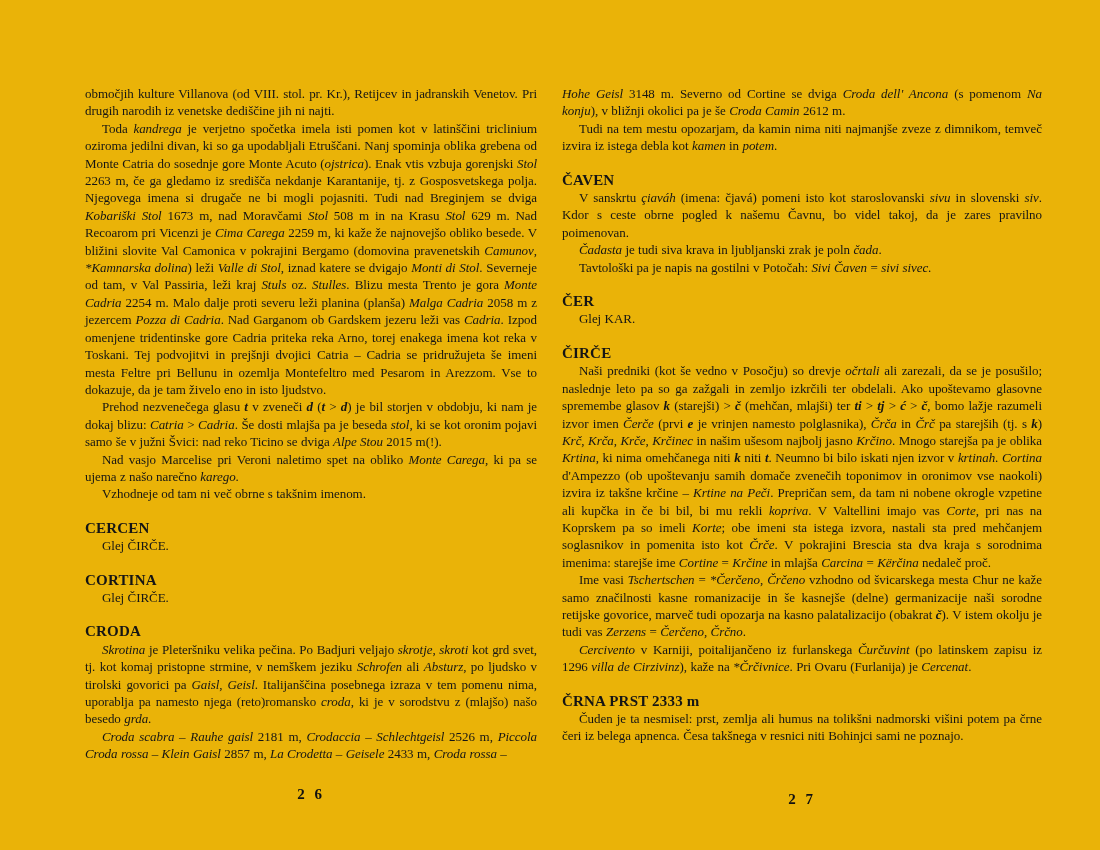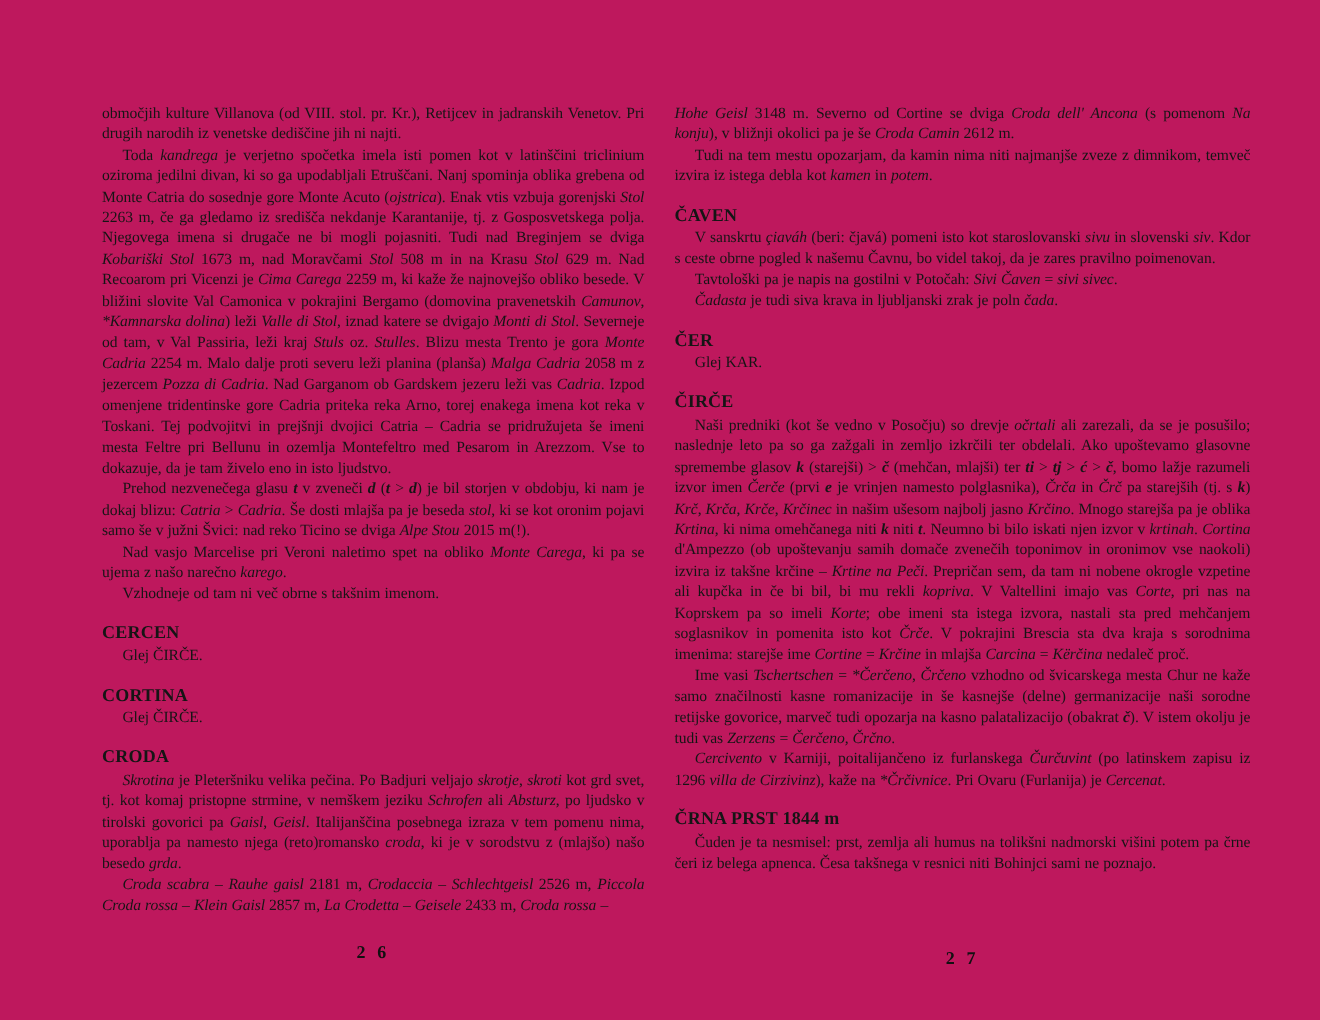--- a/index.html
+++ b/index.html
@@ -4,21 +4,21 @@
 <style>
   html, body {
     margin: 0;
     padding: 0;
     background: #ffffff;
   }
   .spread {
     position: relative;
     width: 1100px;
     height: 850px;
-    background: #be185d;
+    background: #eab308;
     font-family: "Liberation Serif", "DejaVu Serif", serif;
     color: #151515;
     overflow: hidden;
   }
   .page {
     position: absolute;
     top: 85px;
   }
   .page-left  { left: 85px;  width: 452px; }
   .page-right { left: 562px; width: 480px; }
@@ -72,30 +72,30 @@
         <p class="para indent"><span class="it">Skrotina</span><span> je Pleteršniku velika pečina. Po Badjuri veljajo </span><span class="it">skrotje</span><span>, </span><span class="it">skroti</span><span> kot grd svet, tj. kot komaj pristopne strmine, v nemškem jeziku </span><span class="it">Schrofen</span><span> ali </span><span class="it">Absturz</span><span>, po ljudsko v tirolski govorici pa </span><span class="it">Gaisl</span><span>, </span><span class="it">Geisl</span><span>. Italijanščina posebnega izraza v tem pomenu nima, uporablja pa namesto njega (reto)romansko </span><span class="it">croda</span><span>, ki je v sorodstvu z (mlajšo) našo besedo </span><span class="it">grda</span><span>.</span></p>
         <p class="para indent"><span class="it">Croda scabra – Rauhe gaisl</span><span> 2181 m, </span><span class="it">Crodaccia – Schlechtgeisl</span><span> 2526 m, </span><span class="it">Piccola Croda rossa – Klein Gaisl</span><span> 2857 m, </span><span class="it">La Crodetta – Geisele</span><span> 2433 m, </span><span class="it">Croda rossa –</span></p>
       </div>
   </div>
 
   <div class="page page-right">
     <div class="page-body">
         <p class="para"><span class="it">Hohe Geisl</span><span> 3148 m. Severno od Cortine se dviga </span><span class="it">Croda dell' Ancona</span><span> (s pomenom </span><span class="it">Na konju</span><span>), v bližnji okolici pa je še </span><span class="it">Croda Camin</span><span> 2612 m.</span></p>
         <p class="para indent"><span>Tudi na tem mestu opozarjam, da kamin nima niti najmanjše zveze z dimnikom, temveč izvira iz istega debla kot </span><span class="it">kamen</span><span> in </span><span class="it">potem</span><span>.</span></p>
         <h3 class="entry-heading">ČAVEN</h3>
-        <p class="para indent"><span>V sanskrtu </span><span class="it">çiaváh</span><span> (beri: čjavá) pomeni isto kot staroslovanski </span><span class="it">sivu</span><span> in slovenski </span><span class="it">siv</span><span>. Kdor s ceste obrne pogled k našemu Čavnu, bo videl takoj, da je zares pravilno poimenovan.</span></p>
+        <p class="para indent"><span>V sanskrtu </span><span class="it">çiaváh</span><span> (imena: čjavá) pomeni isto kot staroslovanski </span><span class="it">sivu</span><span> in slovenski </span><span class="it">siv</span><span>. Kdor s ceste obrne pogled k našemu Čavnu, bo videl takoj, da je zares pravilno poimenovan.</span></p>
+        <p class="para indent"><span class="it">Čadasta</span><span> je tudi siva krava in ljubljanski zrak je poln </span><span class="it">čada</span><span>.</span></p>
         <p class="para indent"><span>Tavtološki pa je napis na gostilni v Potočah: </span><span class="it">Sivi Čaven</span><span> = </span><span class="it">sivi sivec</span><span>.</span></p>
-        <p class="para indent"><span class="it">Čadasta</span><span> je tudi siva krava in ljubljanski zrak je poln </span><span class="it">čada</span><span>.</span></p>
         <h3 class="entry-heading">ČER</h3>
         <p class="para indent"><span>Glej KAR.</span></p>
         <h3 class="entry-heading">ČIRČE</h3>
         <p class="para indent"><span>Naši predniki (kot še vedno v Posočju) so drevje </span><span class="it">očrtali</span><span> ali zarezali, da se je posušilo; naslednje leto pa so ga zažgali in zemljo izkrčili ter obdelali. Ako upoštevamo glasovne spremembe glasov </span><span class="it bd">k</span><span> (starejši) &gt; </span><span class="it bd">č</span><span> (mehčan, mlajši) ter </span><span class="it bd">ti</span><span> &gt; </span><span class="it bd">tj</span><span> &gt; </span><span class="it bd">ć</span><span> &gt; </span><span class="it bd">č</span><span>, bomo lažje razumeli izvor imen </span><span class="it">Čerče</span><span> (prvi </span><span class="it bd">e</span><span> je vrinjen namesto polglasnika), </span><span class="it">Črča</span><span> in </span><span class="it">Črč</span><span> pa starejših (tj. s </span><span class="it bd">k</span><span>) </span><span class="it">Krč</span><span>, </span><span class="it">Krča</span><span>, </span><span class="it">Krče</span><span>, </span><span class="it">Krčinec</span><span> in našim ušesom najbolj jasno </span><span class="it">Krčino</span><span>. Mnogo starejša pa je oblika </span><span class="it">Krtina</span><span>, ki nima omehčanega niti </span><span class="it bd">k</span><span> niti </span><span class="it bd">t</span><span>. Neumno bi bilo iskati njen izvor v </span><span class="it">krtinah</span><span>. </span><span class="it">Cortina</span><span> d'Ampezzo (ob upoštevanju samih domače zvenečih toponimov in oronimov vse naokoli) izvira iz takšne krčine – </span><span class="it">Krtine na Peči</span><span>. Prepričan sem, da tam ni nobene okrogle vzpetine ali kupčka in če bi bil, bi mu rekli </span><span class="it">kopriva</span><span>. V Valtellini imajo vas </span><span class="it">Corte</span><span>, pri nas na Koprskem pa so imeli </span><span class="it">Korte</span><span>; obe imeni sta istega izvora, nastali sta pred mehčanjem soglasnikov in pomenita isto kot </span><span class="it">Črče</span><span>. V pokrajini Brescia sta dva kraja s sorodnima imenima: starejše ime </span><span class="it">Cortine</span><span> = </span><span class="it">Krčine</span><span> in mlajša </span><span class="it">Carcina</span><span> = </span><span class="it">Kërčina</span><span> nedaleč proč.</span></p>
         <p class="para indent"><span>Ime vasi </span><span class="it">Tschertschen</span><span> = </span><span class="it">*Čerčeno</span><span>, </span><span class="it">Črčeno</span><span> vzhodno od švicarskega mesta Chur ne kaže samo značilnosti kasne romanizacije in še kasnejše (delne) germanizacije naši sorodne retijske govorice, marveč tudi opozarja na kasno palatalizacijo (obakrat </span><span class="it bd">č</span><span>). V istem okolju je tudi vas </span><span class="it">Zerzens</span><span> = </span><span class="it">Čerčeno, Črčno</span><span>.</span></p>
         <p class="para indent"><span class="it">Cercivento</span><span> v Karniji, poitalijančeno iz furlanskega </span><span class="it">Čurčuvint</span><span> (po latinskem zapisu iz 1296 </span><span class="it">villa de Cirzivinz</span><span>), kaže na </span><span class="it">*Črčivnice</span><span>. Pri Ovaru (Furlanija) je </span><span class="it">Cercenat</span><span>.</span></p>
-        <h3 class="entry-heading">ČRNA PRST 1844 m</h3>
+        <h3 class="entry-heading">ČRNA PRST 2333 m</h3>
         <p class="para indent"><span>Čuden je ta nesmisel: prst, zemlja ali humus na tolikšni nadmorski višini potem pa črne čeri iz belega apnenca. Česa takšnega v resnici niti Bohinjci sami ne poznajo.</span></p>
       </div>
   </div>
 
   <div class="page-number page-number-left">2 6</div>
 
   <div class="page-number page-number-right">2 7</div>
 
 </div>
 

